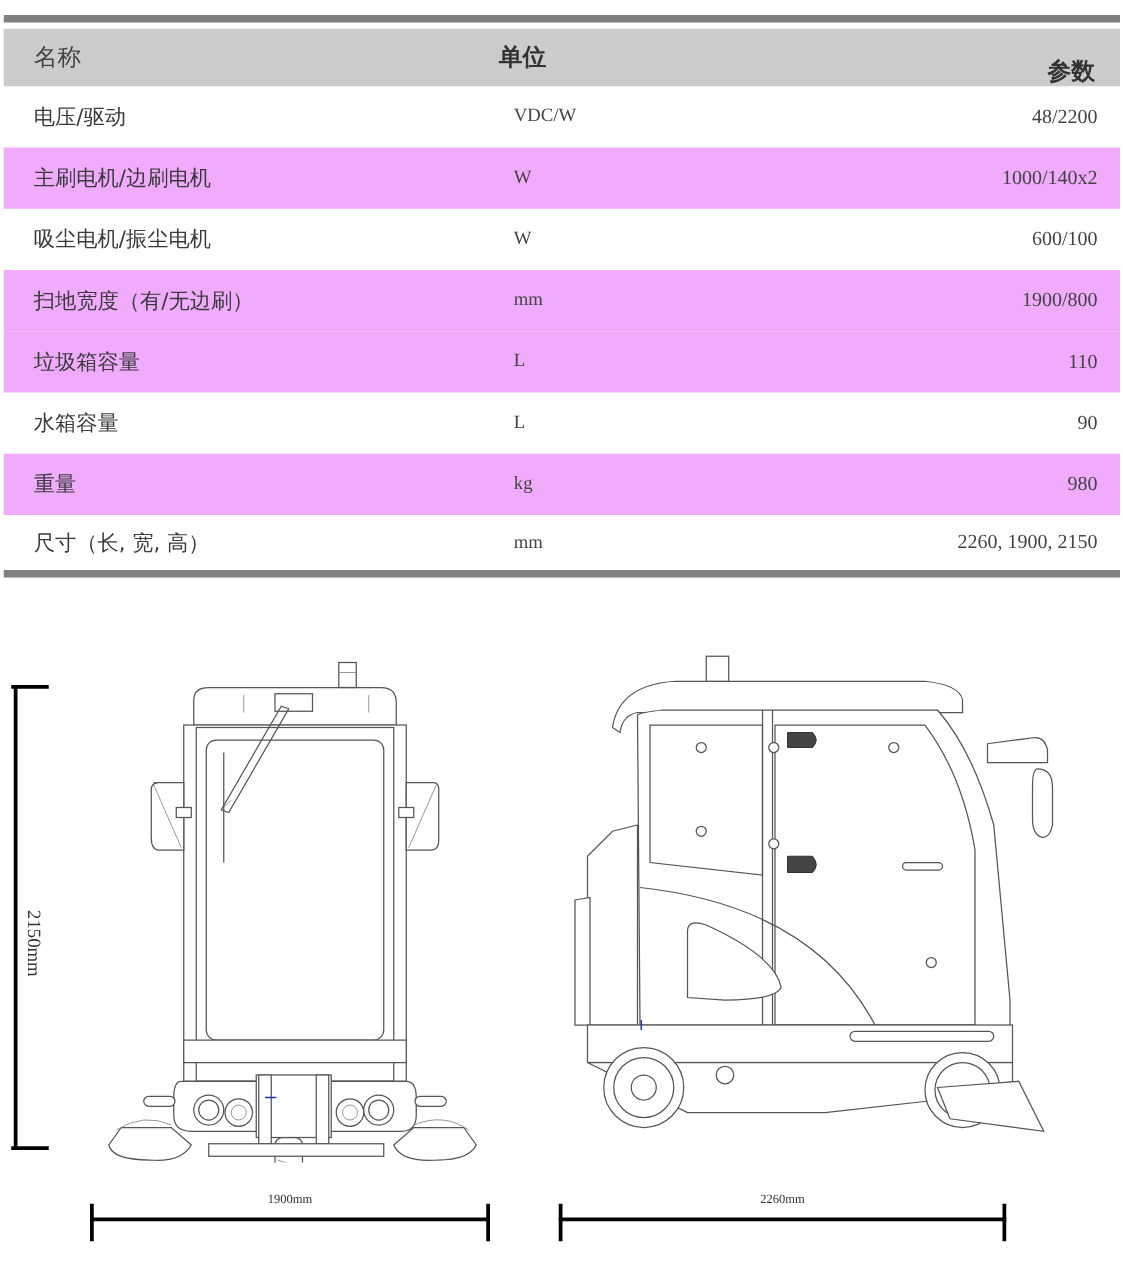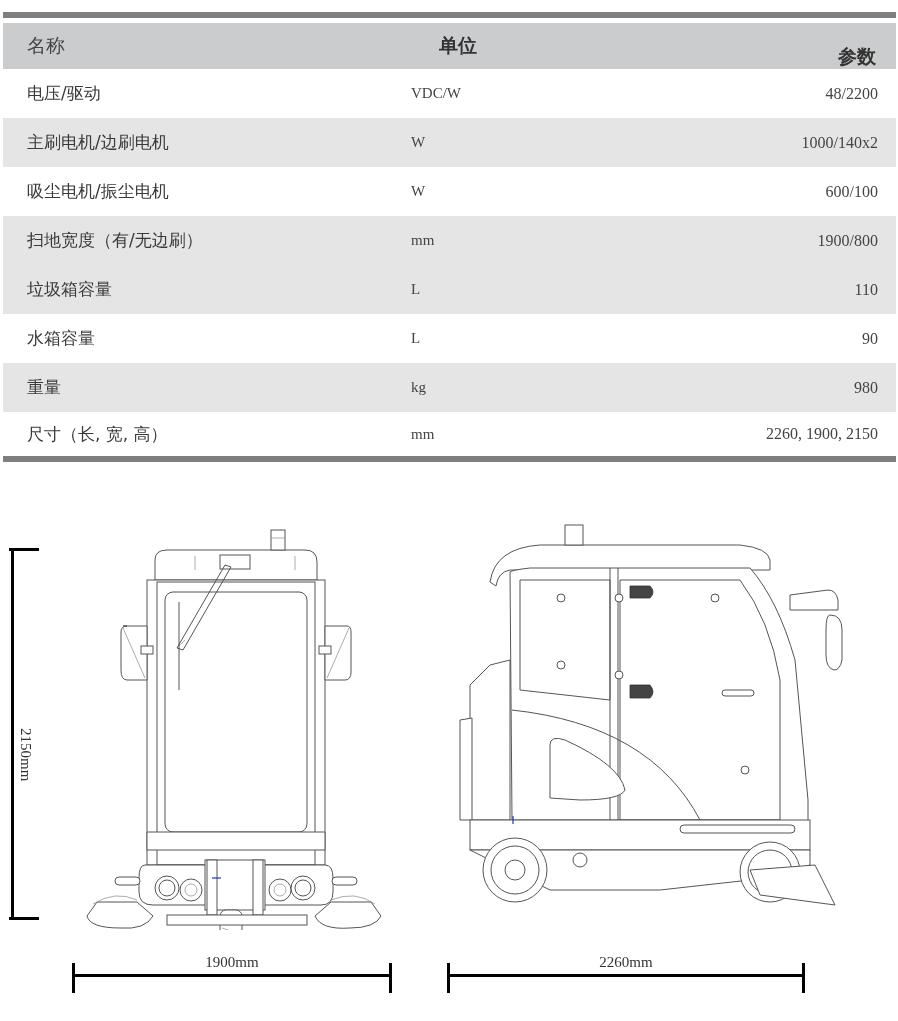--- a/index.html
+++ b/index.html
@@ -3,42 +3,42 @@
   <meta charset="utf-8">
   <style>
     * { margin: 0; padding: 0; box-sizing: border-box; }
     html, body { width: 898px; height: 1021px; background: #ffffff; overflow: hidden; }
     body { position: relative; font-family: "DejaVu Sans", sans-serif; color: #333; }
 
     .spec-table { position: absolute; left: 3px; top: 12px; width: 893px; }
     .top-bar { height: 6px; background: #7f7f7f; }
     .bottom-bar { height: 6px; background: #7f7f7f; }
     .row { position: relative; display: flex; align-items: center; height: 49px; }
-    .row.gray { background: #e5e5e5; }
+    .row.gray { background: #f0abfc; }
     .row.head { height: 46px; margin-top: 5px; background: #cbcccd; }
     .cell-name { position: absolute; left: 24px; font-size: 17px; color: #3a3a3a; font-family: "DejaVu Sans", sans-serif; }
     .cell-unit { position: absolute; left: 408px; font-size: 15px; color: #444; font-family: Liberation Serif, serif; }
     .cell-val { position: absolute; right: 18px; font-size: 16px; color: #444; font-family: "Liberation Serif", serif; }
     .row.head .cell-name { font-size: 19px; color: #444; }
-    .row.head .cell-unit { font-size: 19px; font-weight: bold; color: #333; font-family: "DejaVu Sans", sans-serif; left: 396px; margin-left: 40px; }
+    .row.head .cell-unit { font-size: 19px; font-weight: bold; color: #333; font-family: "DejaVu Sans", sans-serif; left: 396px; }
     .row.head .cell-val { font-size: 19px; font-weight: bold; color: #333; font-family: "DejaVu Sans", sans-serif; right: 20px; margin-top: 21px; }
     sup { font-size: 9px; }
 
     .drawings { position: absolute; left: 0; top: 520px; width: 898px; height: 501px; }
     .dim-v { position: absolute; left: 7px; top: 28px; width: 30px; height: 372px; }
     .dim-v .line { position: absolute; left: 4px; top: 0; width: 3px; height: 372px; background: #000; }
     .dim-v .cap-top { position: absolute; left: 2px; top: 0; width: 30px; height: 3px; background: #000; }
     .dim-v .cap-bot { position: absolute; left: 2px; bottom: 0; width: 30px; height: 3px; background: #000; }
     .dim-v .label { position: absolute; left: 10px; top: 180px; font-family: "Liberation Serif", serif; font-size: 15px; color: #333; writing-mode: vertical-rl; }
 
     .dim-h { position: absolute; height: 30px; }
     .dim-h .line { position: absolute; left: 0; right: 0; top: 14px; height: 3px; background: #000; }
     .dim-h .cap-l { position: absolute; left: 0; top: 3px; width: 3px; height: 30px; background: #000; }
     .dim-h .cap-r { position: absolute; right: 0; top: 3px; width: 3px; height: 30px; background: #000; }
-    .dim-h .label { position: absolute; left: 0; right: 0; top: -6px; text-align: center; font-family: "Liberation Serif", serif; font-size: 15px; color: #333; }
+    .dim-h .label { position: absolute; left: 0; right: 0; top: -6px; text-align: center; font-family: "Liberation Serif", serif; font-size: 10px; color: #333; }
 
     .view { position: absolute; }
     svg .l { fill: none; stroke: #555; stroke-width: 1; }
     svg .lt { fill: none; stroke: #888; stroke-width: 0.7; }
     svg .w { fill: #fff; stroke: #555; stroke-width: 1; }
     svg .d { fill: #444; stroke: #333; stroke-width: 0.8; }
   </style>
 </head>
 <body>
 

